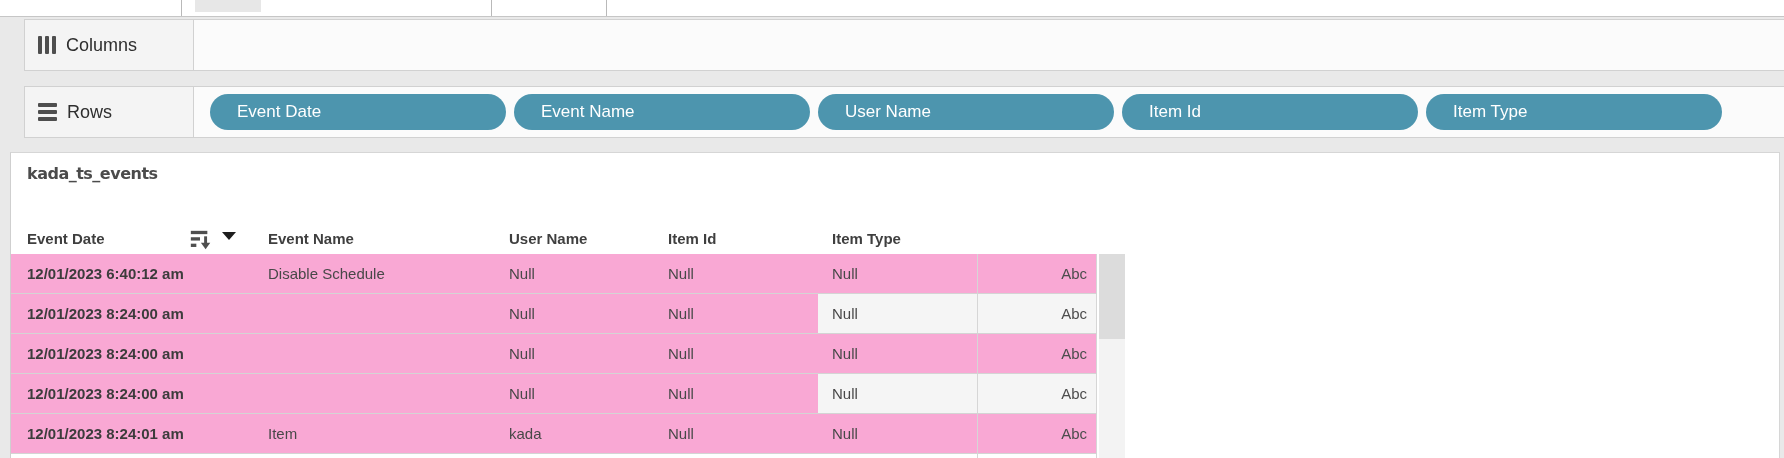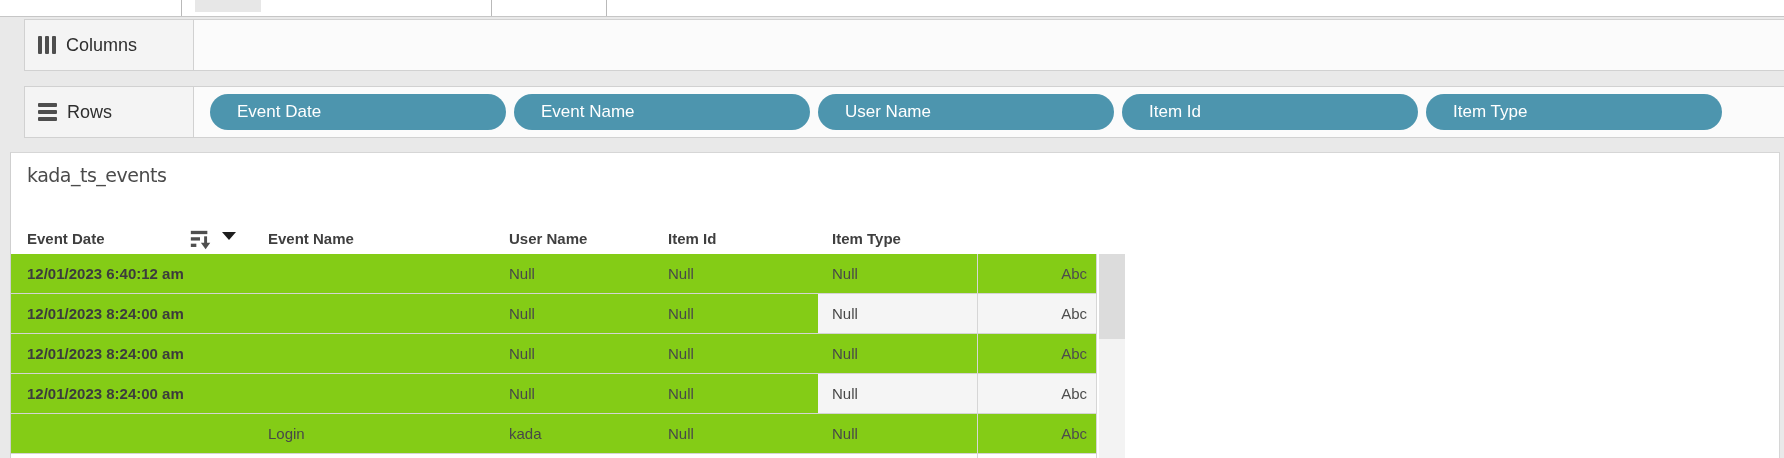--- a/index.html
+++ b/index.html
@@ -24,31 +24,31 @@
   .ico-rows{display:flex;flex-direction:column;gap:3px;}
   .ico-rows i{display:block;width:19px;height:4px;background:#4e4e4e;border-radius:1px;}
   .pill-area{flex:1;display:flex;align-items:center;padding-left:16px;gap:8px;}
   .pill{width:296px;height:36px;border-radius:18px;box-sizing:border-box;
     color:#fff;font-size:17px;line-height:36px;padding-left:27px;
     white-space:nowrap;overflow:hidden;}
   
   .panel{position:absolute;left:10px;top:152px;width:1768px;height:306px;background:#ffffff;
     border-top:1px solid #d6d6d6;border-left:1px solid #cfcfcf;border-right:1px solid #d6d6d6;box-sizing:content-box;overflow:hidden;}
   .sheet-title{position:absolute;left:16px;top:11px;font-family:"DejaVu Sans","Liberation Sans",sans-serif;
-    font-weight:normal;font-size:19px;color:#4b4b4b;letter-spacing:-0.5px;}
+    font-weight:bold;font-size:16px;color:#4b4b4b;letter-spacing:-0.5px;}
   
   .thead{position:absolute;left:0;top:74px;width:1086px;height:27px;border-bottom:2px solid #c9cdd0;box-sizing:content-box;}
   .th{position:absolute;top:0;height:27px;line-height:24px;font-size:15px;font-weight:bold;color:#3f3f3f;white-space:nowrap;}
   .th.h-date{left:16px;} .th.h-ev{left:257px;} .th.h-us{left:498px;} .th.h-ii{left:657px;} .th.h-it{left:821px;}
   .sort-ico{position:absolute;left:174px;top:2px;width:30px;height:22px;}
   .hdr-caret{position:absolute;left:211px;top:5px;width:0;height:0;
     border-left:7px solid transparent;border-right:7px solid transparent;border-top:8px solid #1d1d1d;}
   
   .tbody{position:absolute;left:0;top:101px;width:1086px;}
-  .trow{position:relative;height:40px;border-bottom:1px solid #d4d4d4;box-sizing:border-box;background:#84cc16;}
+  .trow{position:relative;height:40px;border-bottom:1px solid #d4d4d4;box-sizing:border-box;background:#f9a8d4;}
   .cell{position:absolute;top:0;height:39px;line-height:39px;font-size:15px;color:#484848;white-space:nowrap;}
   .cell.date{left:16px;font-weight:bold;color:#3c3c3c;}
   .cell.ev{left:257px;} .cell.us{left:498px;} .cell.ii{left:657px;}
   .band{position:absolute;left:807px;top:0;width:159px;height:39px;line-height:39px;font-size:15px;color:#484848;padding-left:14px;box-sizing:border-box;}
   .abc{position:absolute;left:966px;top:0;width:120px;height:39px;line-height:39px;
     border-left:1px solid #d6d6d6;border-right:1px solid #d6d6d6;box-sizing:border-box;
     text-align:right;padding-right:9px;font-size:15px;color:#4d4d4d;}
   .trow.banded .band,.trow.banded .abc{background:#f5f5f5;}
   .trow.ghost{border-bottom:none;background:#fff;}
   
@@ -110,20 +110,21 @@
     <span class="hdr-caret"></span>
     <span class="th h-ev">Event Name</span>
     <span class="th h-us">User Name</span>
     <span class="th h-ii">Item Id</span>
     <span class="th h-it">Item Type</span>
   </div>
 
   <div class="tbody" id="tbody">
       <div class="trow">
     <span class="cell date">12/01/2023 6:40:12 am</span>
+    <span class="cell ev">Disable Schedule</span>
     <span class="cell us">Null</span>
     <span class="cell ii">Null</span>
     <div class="band">Null</div>
     <div class="abc">Abc</div>
   </div>
       <div class="trow banded">
     <span class="cell date">12/01/2023 8:24:00 am</span>
     <span class="cell us">Null</span>
     <span class="cell ii">Null</span>
     <div class="band">Null</div>
@@ -137,21 +138,22 @@
     <div class="abc">Abc</div>
   </div>
       <div class="trow banded">
     <span class="cell date">12/01/2023 8:24:00 am</span>
     <span class="cell us">Null</span>
     <span class="cell ii">Null</span>
     <div class="band">Null</div>
     <div class="abc">Abc</div>
   </div>
       <div class="trow">
-    <span class="cell ev">Login</span>
+    <span class="cell date">12/01/2023 8:24:01 am</span>
+    <span class="cell ev">Item</span>
     <span class="cell us">kada</span>
     <span class="cell ii">Null</span>
     <div class="band">Null</div>
     <div class="abc">Abc</div>
   </div>
       <div class="trow ghost">
     <span class="cell date"></span>
     <span class="cell ev"></span>
     <span class="cell us"></span>
     <span class="cell ii"></span>

